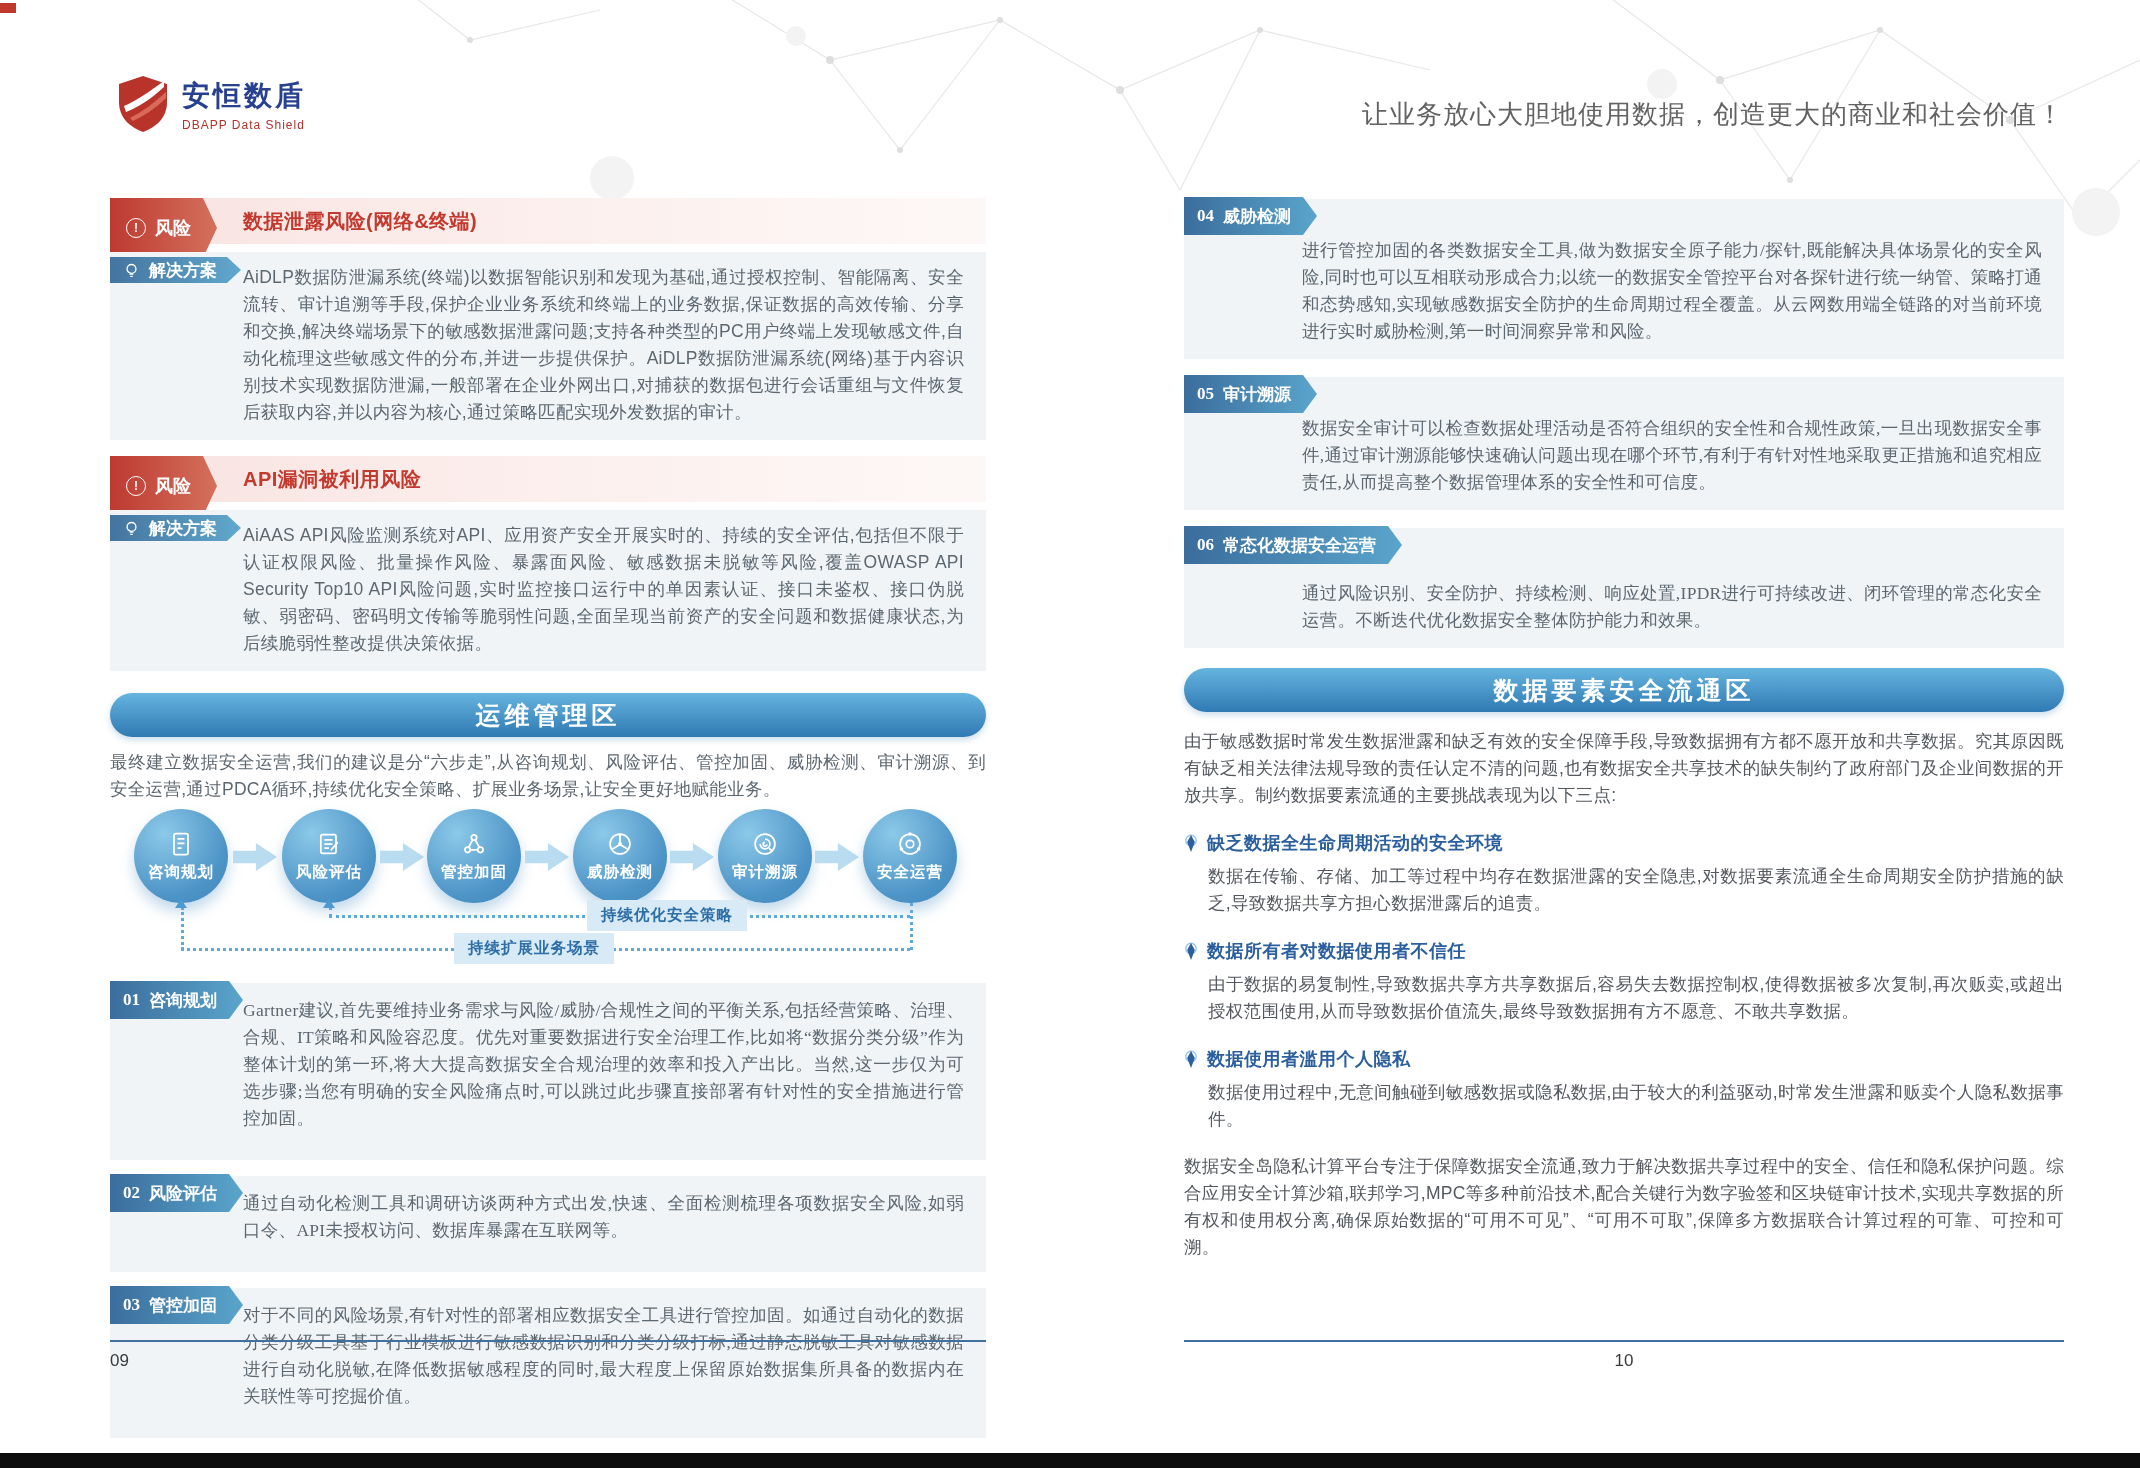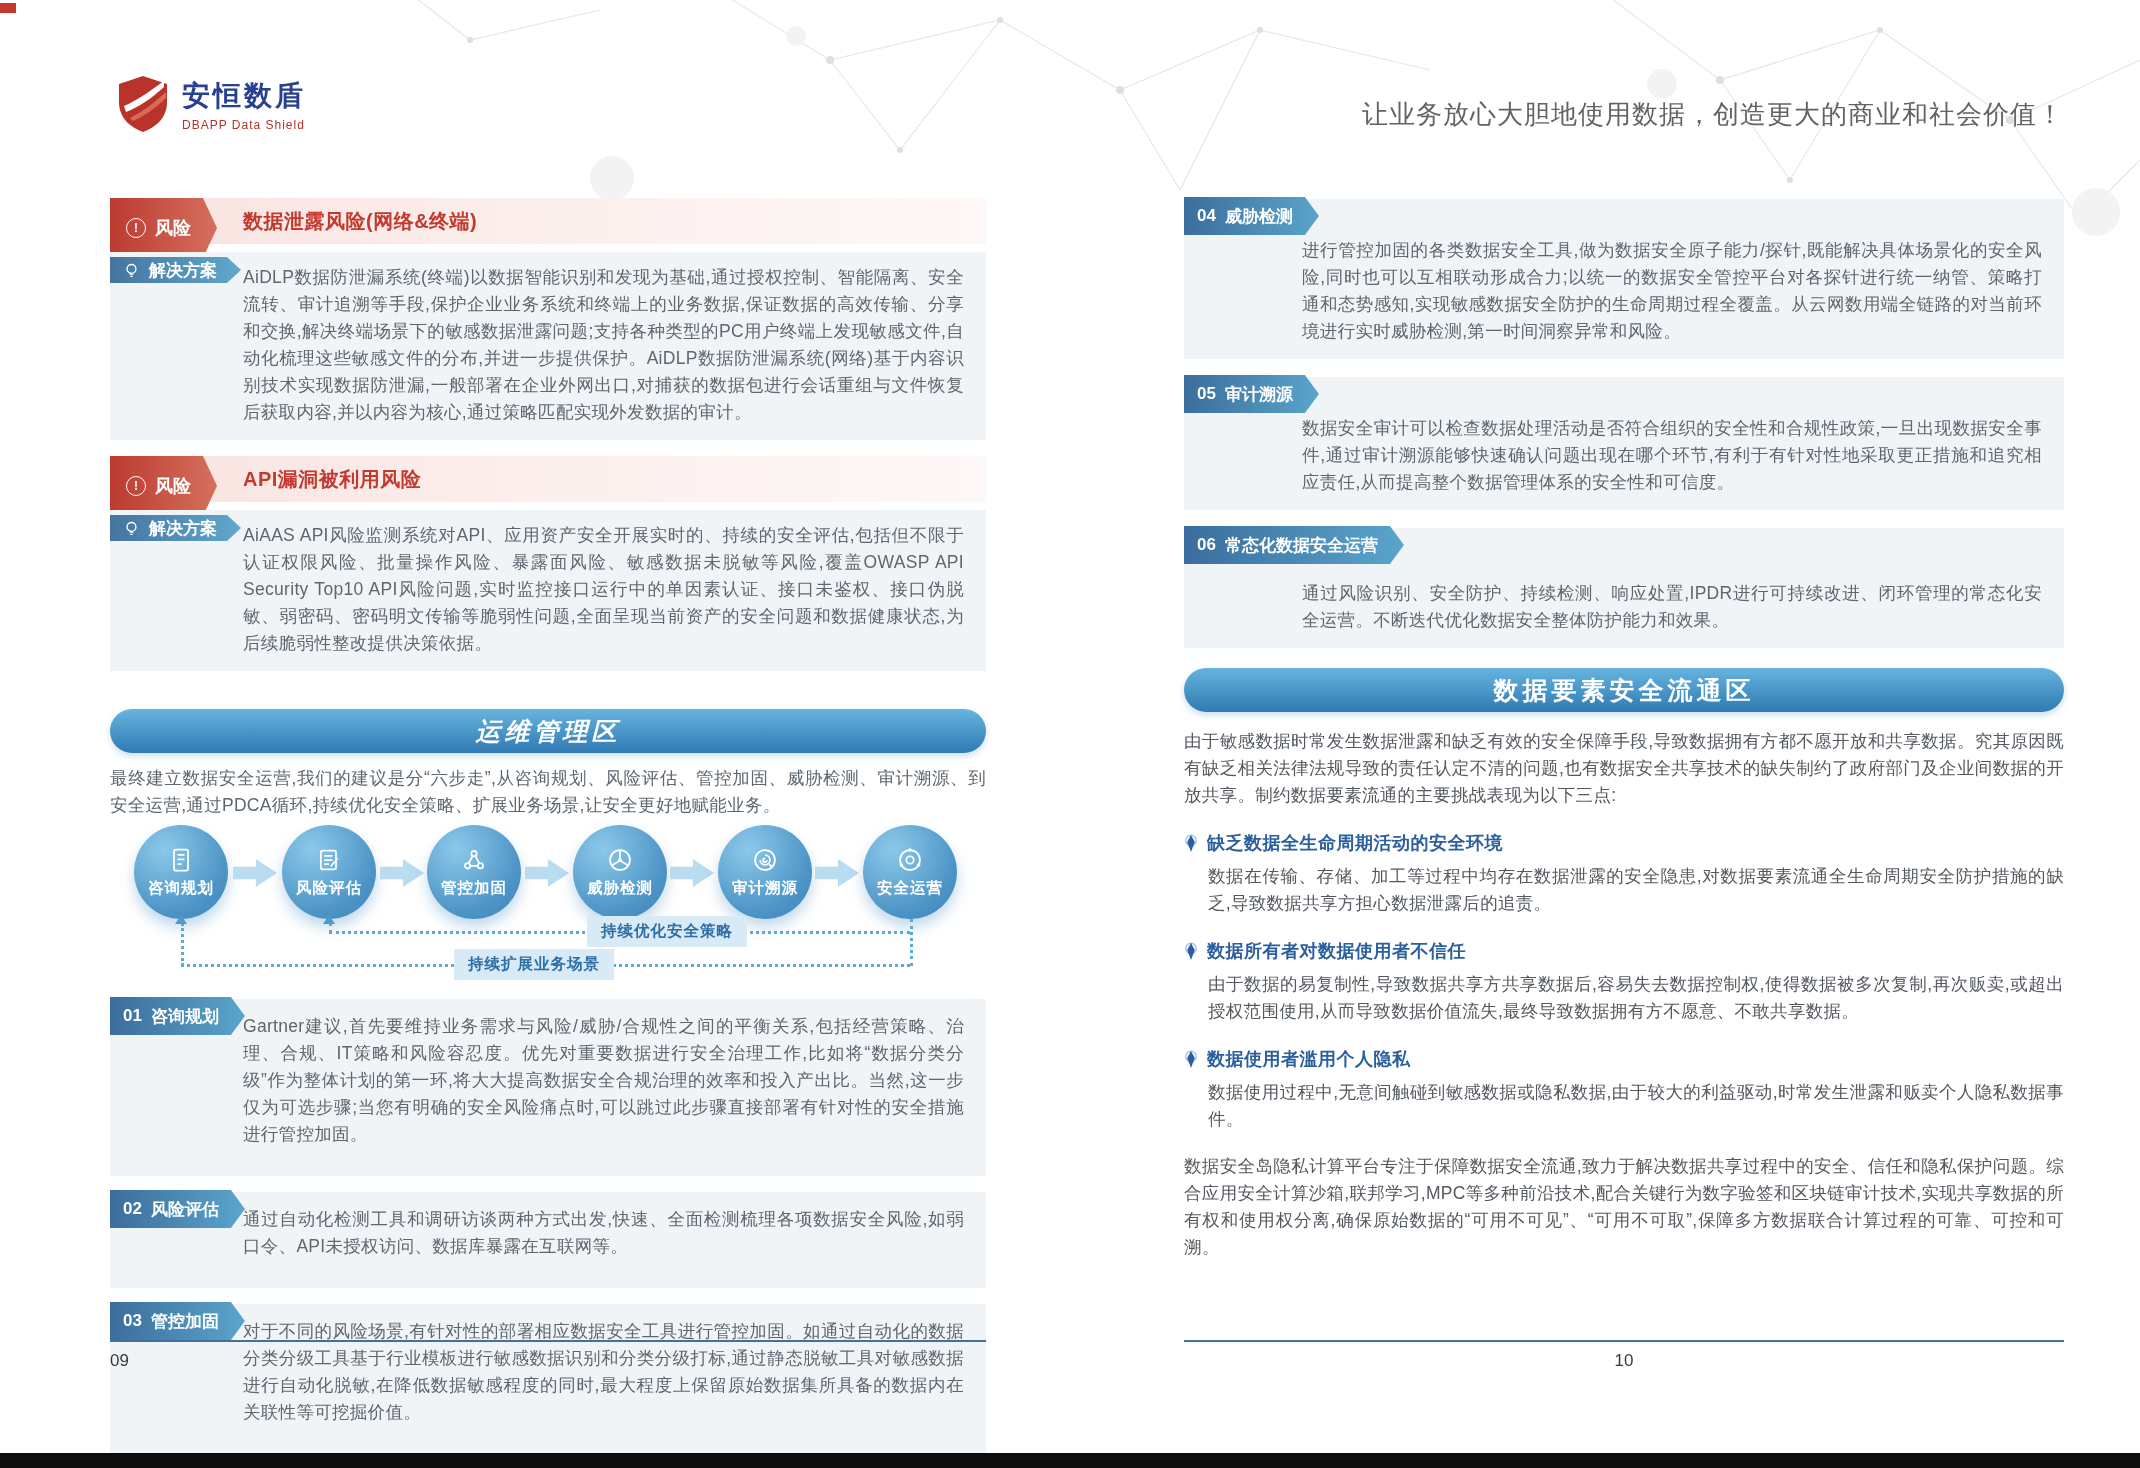--- a/index.html
+++ b/index.html
@@ -36,42 +36,42 @@
 
   .sol-block{position:relative;background:#f0f4f7;margin-top:8px;padding:12px 22px 14px 133px;}
   .sol-block .badge-blue{position:absolute;left:0;top:5px;height:26px;padding:0 24px 0 12px;gap:8px;font-size:17px;}
 
   .body{font-size:17.5px;line-height:27px;color:#5d6770;text-align:justify;letter-spacing:0.3px;margin:0;}
   .freebody{color:#54595f;}
 
   .banner{height:44px;border-radius:22px;display:flex;align-items:center;justify-content:center;
     background:linear-gradient(180deg,#66b4df,#2f7ab3);color:#fff;font-size:25px;font-weight:bold;
     letter-spacing:4px;box-shadow:0 3px 6px rgba(47,122,179,0.25);}
-  .banner-left{margin-top:38px;font-style:italic;}
+  .banner-left{margin-top:22px;}
   .banner-right{margin-top:20px;}
   .intro{margin-top:12px;}
 
   
   .diagram{position:relative;height:170px;margin-top:4px;}
   .fcircle{position:absolute;top:2px;width:94px;height:94px;border-radius:50%;
     background:radial-gradient(circle at 32% 26%,#8cc9e9,#4c93c6 68%,#3f85ba);
     display:flex;flex-direction:column;align-items:center;justify-content:center;gap:4px;
     box-shadow:0 8px 14px rgba(76,147,198,0.35);}
   .fcircle .clabel{color:#fff;font-size:15.5px;font-weight:bold;letter-spacing:1px;}
   .farrow{position:absolute;top:36px;width:44px;height:28px;background:#b9dcf1;
     clip-path:polygon(0 28%,52% 28%,52% 0,100% 50%,52% 100%,52% 72%,0 72%);}
   .dotline-h{position:absolute;border-top:3px dotted #5fa9d8;}
   .dotline-v{position:absolute;border-left:3px dotted #5fa9d8;}
   .uparrow{position:absolute;width:0;height:0;border-left:6px solid transparent;
     border-right:6px solid transparent;border-bottom:9px solid #4b9ad2;}
   .pill{position:absolute;background:#d7eaf6;color:#2e6ea6;font-size:15.5px;font-weight:bold;
     padding:5px 14px;border-radius:0;white-space:nowrap;z-index:2;letter-spacing:1px;}
 
   
-  .step{position:relative;background:#f0f4f7;}
+  .step{position:relative;background:#f0f4f7;font-family:Liberation Serif, serif;}
   .step .badge-num{position:absolute;left:0;top:-2px;height:38px;padding:0 26px 0 13px;gap:9px;font-size:17px;white-space:nowrap;}
   .step-left{margin-top:16px;padding:14px 22px 28px 133px;}
   .step-left.first{margin-top:6px;}
   .step-right{margin-top:18px;padding:38px 22px 14px 118px;}
   .step-right.first{margin-top:199px;}
   .step-right.tall{padding-top:52px;}
 
   
   .rp{margin-top:16px;}
   .challenge-head{display:flex;align-items:center;gap:9px;margin-top:22px;

